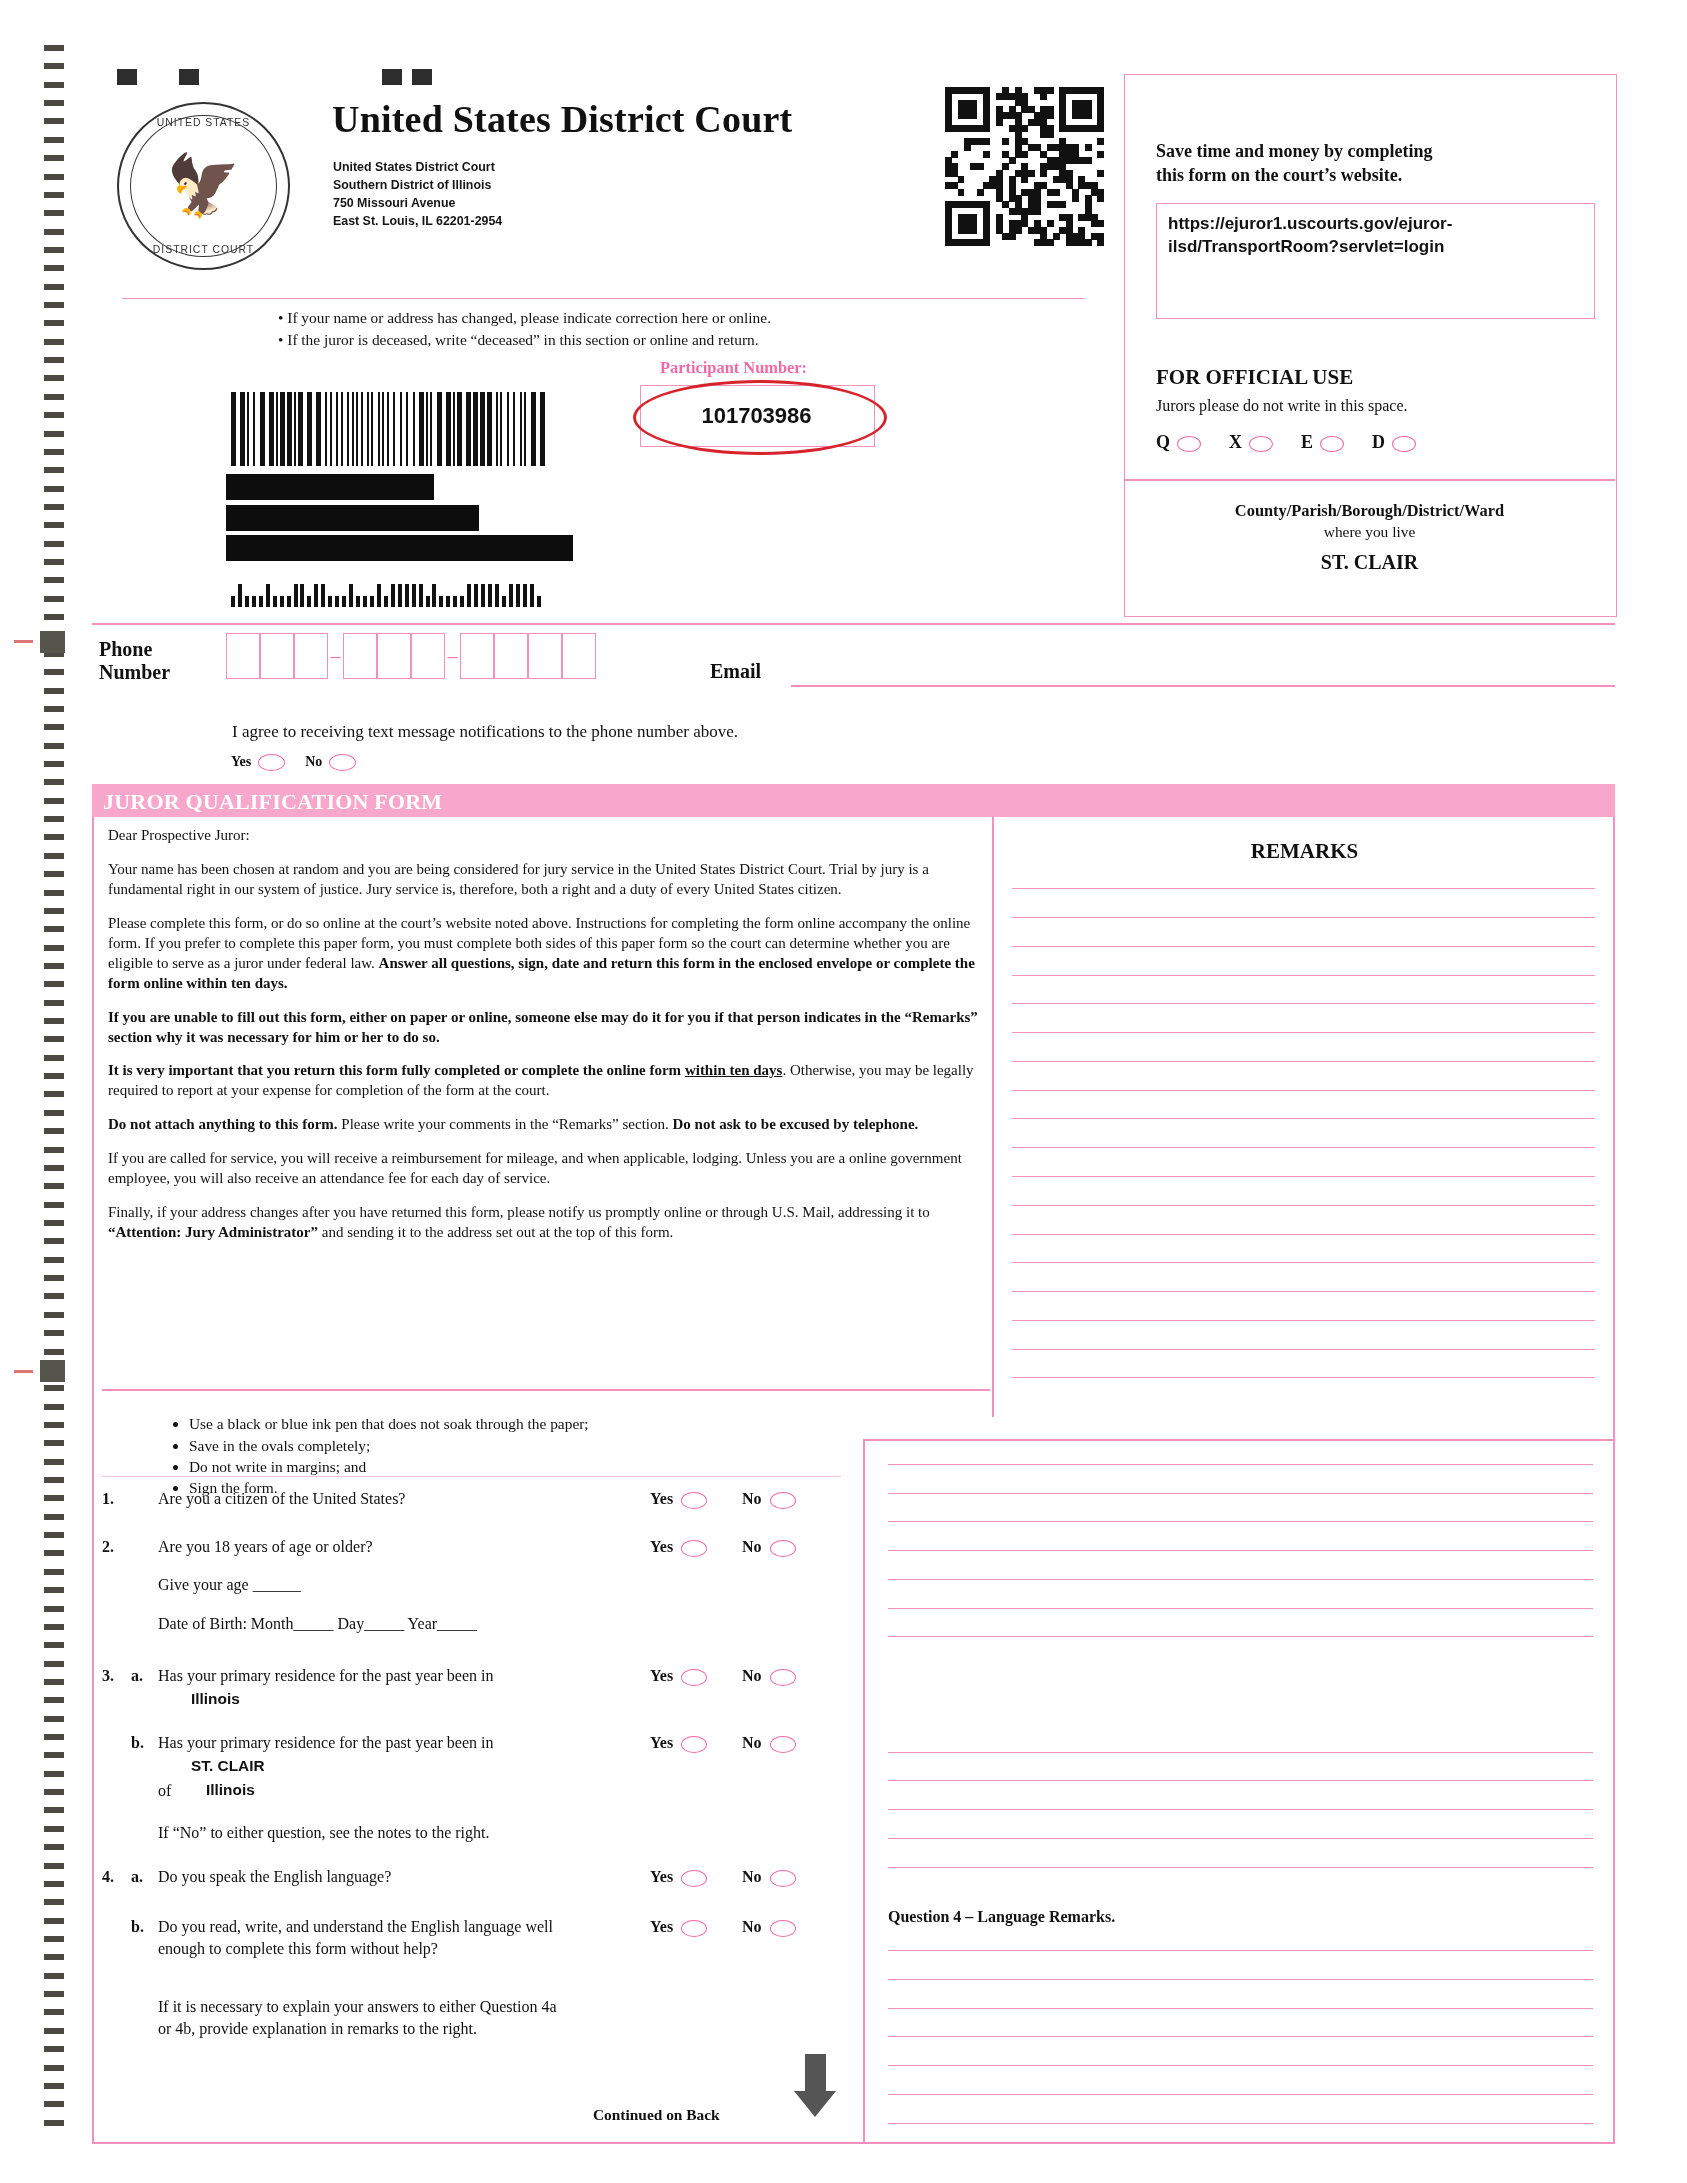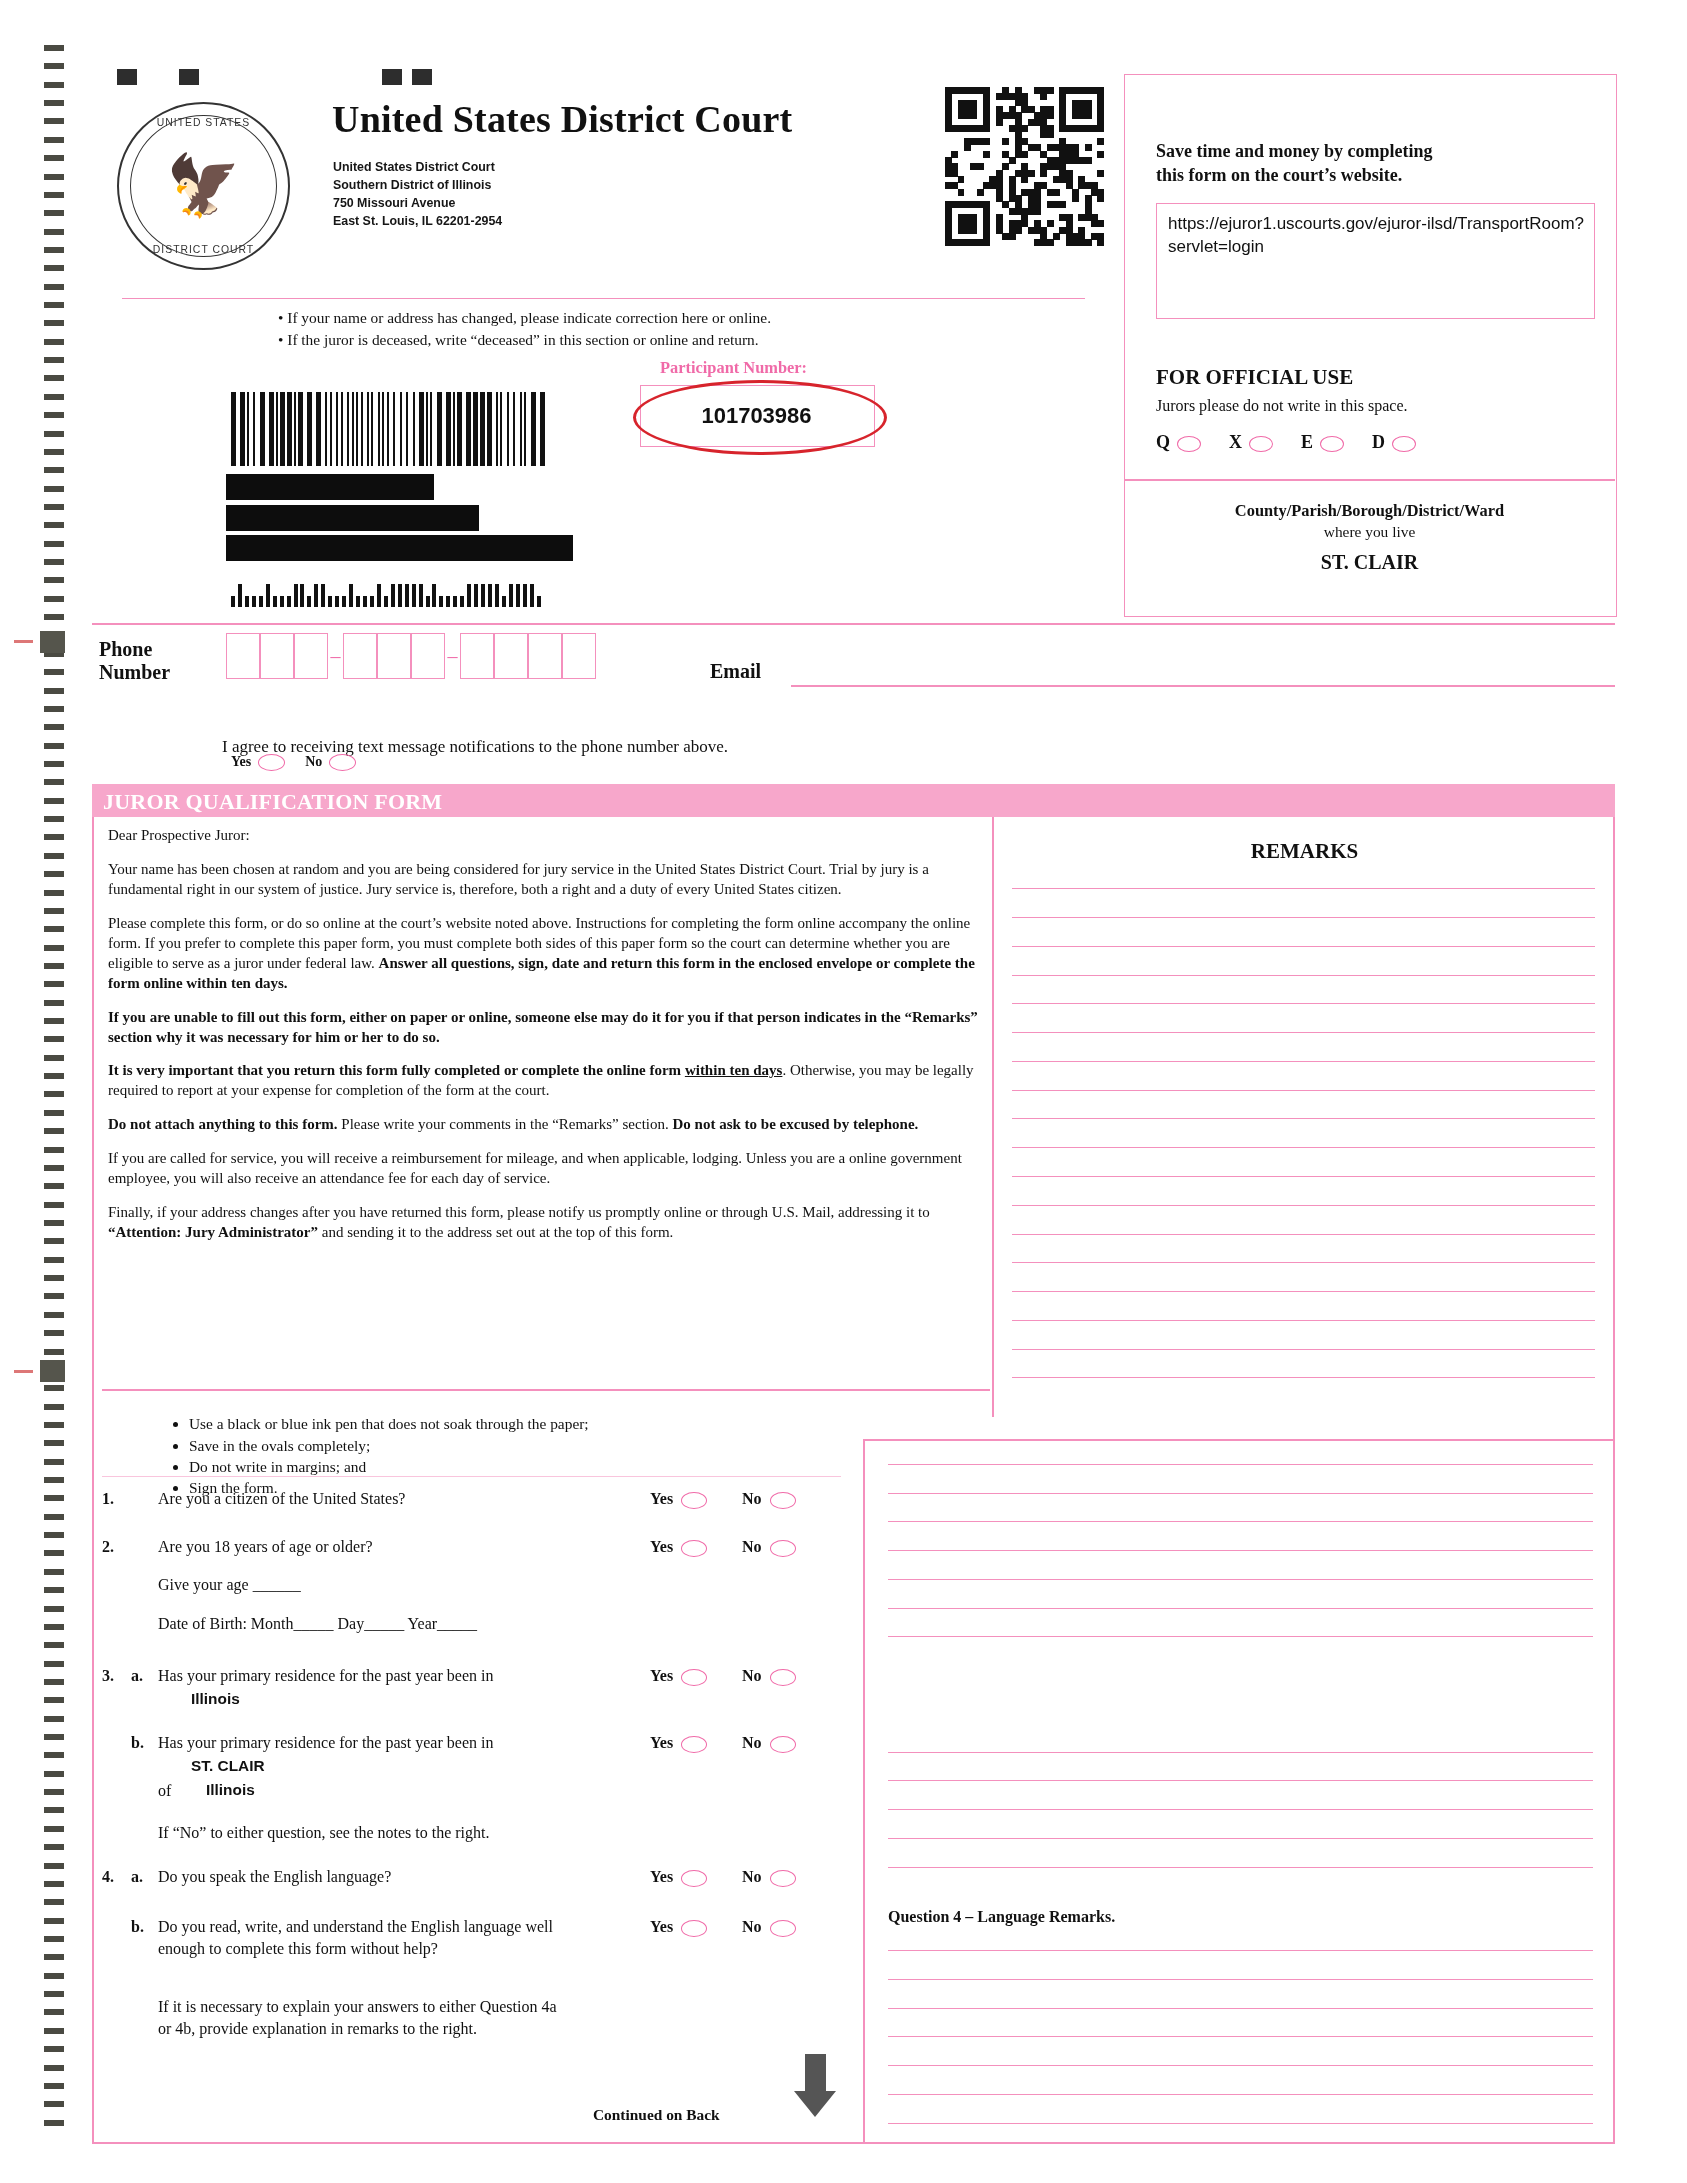--- a/index.html
+++ b/index.html
@@ -26,21 +26,21 @@
   .court-addr{position:absolute;left:333px;top:159px;font-family:"Liberation Sans",sans-serif;font-size:12.4px;font-weight:bold;line-height:1.45;color:#161616;}
 
   
   .qr{position:absolute;left:945px;top:87px;width:159px;height:159px;}
   .qr i{position:absolute;background:#111;display:block;}
 
   
   .rbox{position:absolute;left:1124px;top:74px;width:491px;height:541px;border:1.5px solid #f490bd;}
   .rbox-title{position:absolute;left:1156px;top:139px;width:437px;font-size:18px;font-weight:bold;line-height:1.35;}
   .urlbox{position:absolute;left:1156px;top:203px;width:437px;height:114px;border:1.5px solid #f490bd;}
-  .urlbox span{position:absolute;left:11px;top:9px;width:417px;font-family:"Liberation Sans",sans-serif;font-size:17px;font-weight:normal;line-height:1.33;}
+  .urlbox span{position:absolute;left:11px;top:9px;width:417px;font-family:"Liberation Sans",sans-serif;font-size:17px;font-weight:bold;line-height:1.33;}
   .official{position:absolute;left:1156px;top:365px;font-size:21px;font-weight:bold;}
   .official-sub{position:absolute;left:1156px;top:397px;font-size:16px;}
   .qxed{position:absolute;left:1156px;top:432px;width:437px;font-size:18px;font-weight:bold;}
   .oval{display:inline-block;width:22px;height:14px;border:1.5px solid #f06aa8;border-radius:50%;vertical-align:middle;margin:0 28px 0 7px;}
   .rbox-div{position:absolute;left:1124px;top:479px;width:491px;height:1.5px;background:#f490bd;}
   .cnty{position:absolute;left:1129px;top:501px;width:481px;text-align:center;font-size:16.4px;font-weight:bold;}
   .cnty2{position:absolute;left:1129px;top:523px;width:481px;text-align:center;font-size:15.4px;}
   .cnty3{position:absolute;left:1129px;top:551px;width:481px;text-align:center;font-size:20px;font-weight:bold;}
 
   
@@ -62,21 +62,21 @@
   .postnet i{position:absolute;bottom:0;width:3.5px;background:#111;}
 
   
   .hr-full{position:absolute;left:92px;top:623px;width:1523px;height:1.5px;background:#f490bd;}
   .phone-lbl{position:absolute;left:99px;top:638px;font-size:20px;font-weight:bold;line-height:1.15;}
   .phone-boxes{position:absolute;left:226px;top:633px;}
   .pb{display:inline-block;width:34px;height:46px;border:1.5px solid #f490bd;box-sizing:border-box;}
   .dashsep{display:inline-block;width:15px;text-align:center;font-size:20px;color:#f06aa8;vertical-align:top;line-height:46px;}
   .email-lbl{position:absolute;left:710px;top:660px;font-size:20px;font-weight:bold;}
   .email-line{position:absolute;left:791px;top:685px;width:824px;height:1.5px;background:#f490bd;}
-  .agree{position:absolute;left:222px;top:722px;font-size:17px;margin-top:15px;}
+  .agree{position:absolute;left:232px;top:722px;font-size:17px;}
   .yn{position:absolute;left:231px;top:754px;font-size:14px;font-weight:bold;}
   .yn .ov{display:inline-block;width:25px;height:15px;border:1.5px solid #f06aa8;border-radius:50%;margin:0 20px 0 7px;vertical-align:middle;}
 
   
   .banner{position:absolute;left:92px;top:784px;width:1523px;height:33px;background:#f7a7cb;}
   .banner span{position:absolute;left:11px;top:5px;font-size:22px;font-weight:bold;color:#ffffff;letter-spacing:0.2px;}
   .formbox{position:absolute;left:92px;top:784px;width:1523px;height:1360px;border:2px solid #f490bd;box-sizing:border-box;}
   .vdiv{position:absolute;left:992px;top:817px;width:1.5px;height:600px;background:#f490bd;}
 
   

